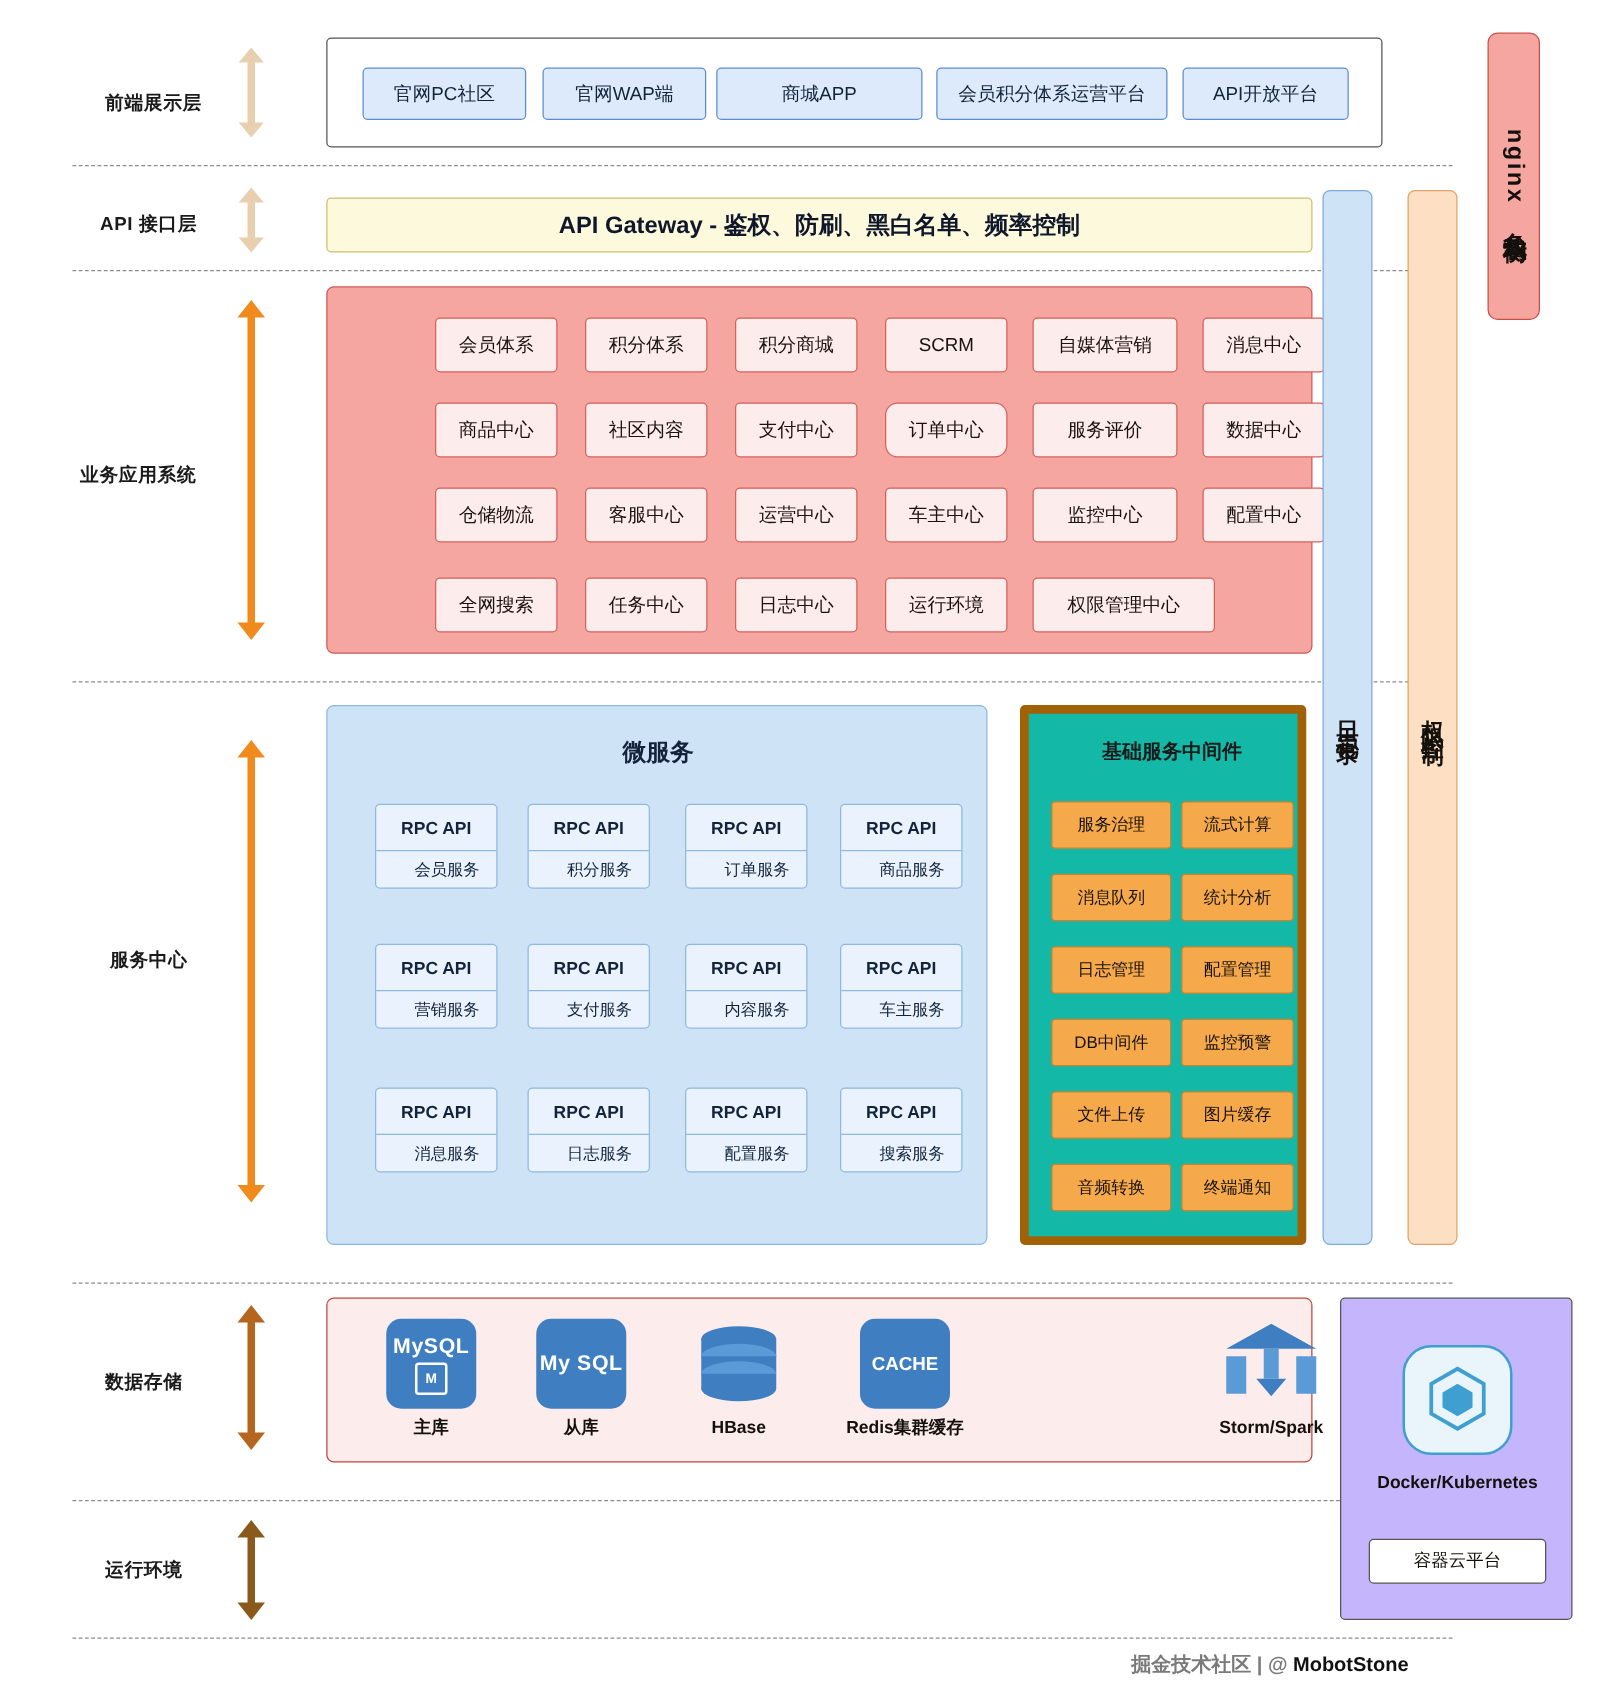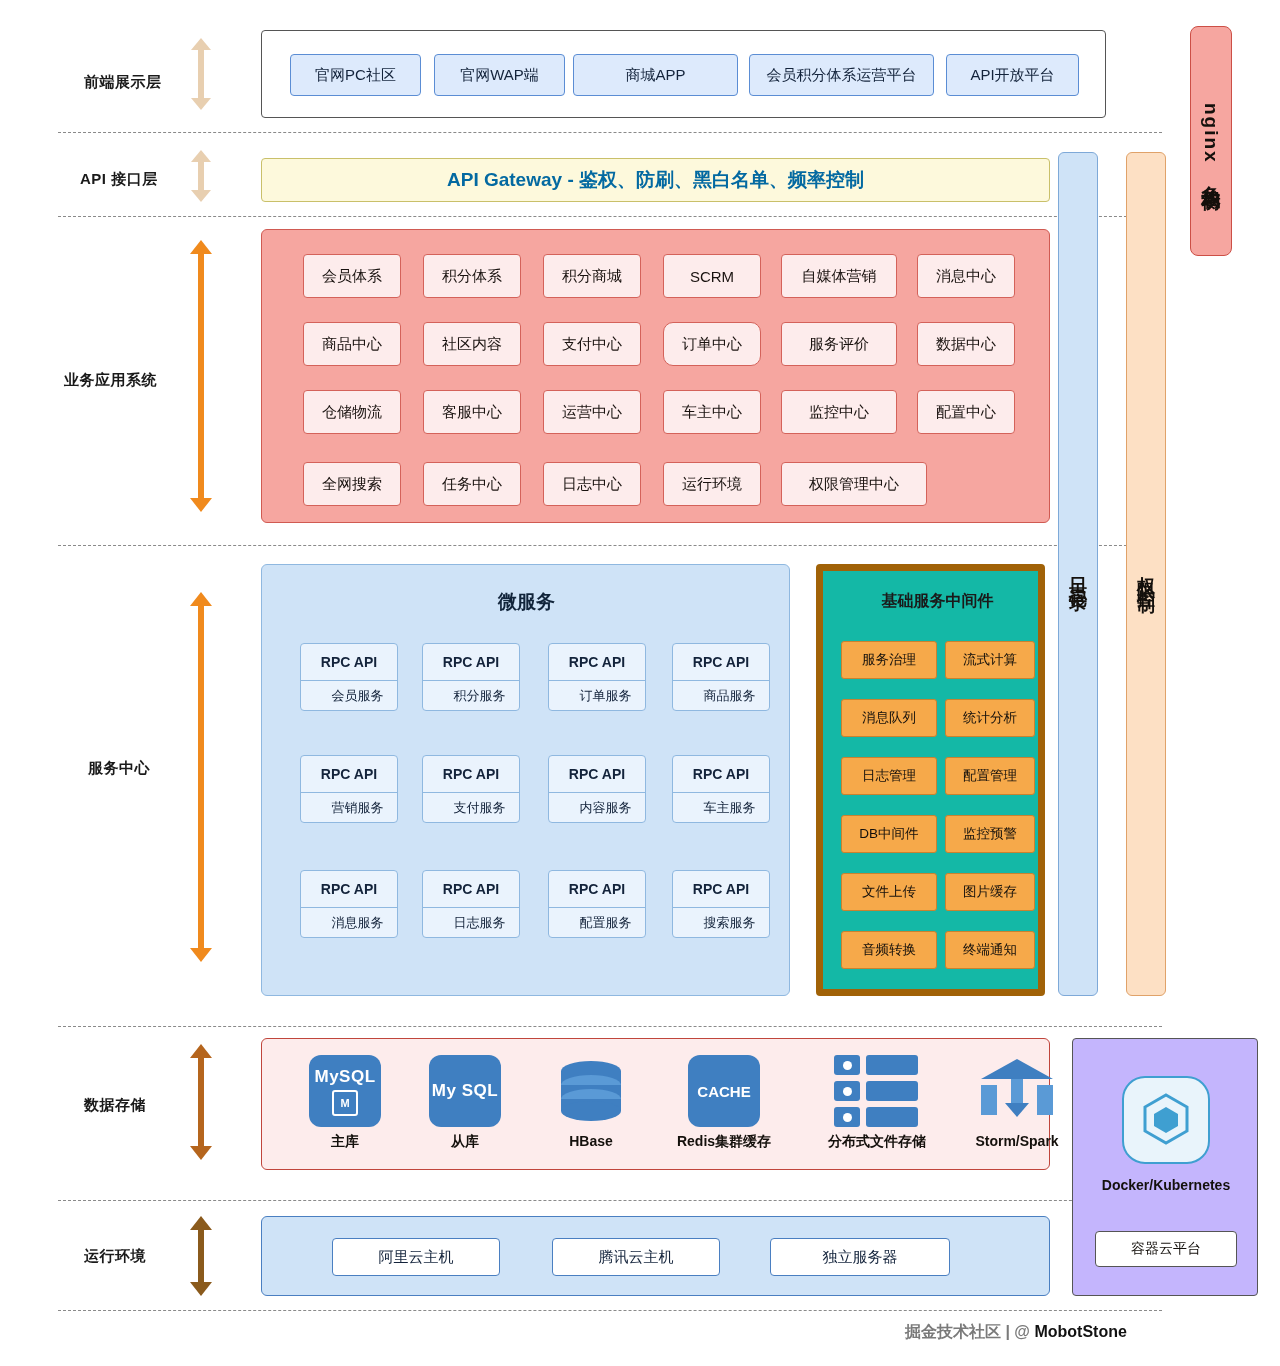--- a/index.html
+++ b/index.html
@@ -55,35 +55,36 @@
     color: #13233b;
     height: 42px;
   }
 
   .api-gateway {
     background: #fdf9dc;
     border: 1px solid #c9c06a;
     border-radius: 4px;
     font-size: 19px;
     font-weight: bold;
-    color: #0369a1;
+    color: #0f172a;
   }
 
   .biz-panel {
     background: #f6a6a0;
     border: 1px solid #d05a52;
     border-radius: 6px;
   }
   .biz-item {
     background: #fdecec;
     border: 1px solid #d4625a;
     border-radius: 4px;
     font-size: 15px;
     color: #19120f;
     height: 44px;
+    margin-left: 45px;
   }
 
   .svc-panel {
     background: #cfe3f7;
     border: 1px solid #8fb8e0;
     border-radius: 6px;
   }
   .svc-title { font-size: 19px; font-weight: bold; color: #11243a; }
 
   .rpc-card {
@@ -448,57 +449,35 @@
       <div class="cap">HBase</div>
     </div>
 
     <div class="abs data-cell" style="left:392px; top:16px; width:140px;">
       <div class="cache-box">
         <span>CACHE</span>
       </div>
       <div class="cap">Redis集群缓存</div>
     </div>
 
-    <div class="abs data-cell" style="left:540px; top:16px; width:150px;">
-      <div class="grid-ico">
-        <div class="dotcell">
-            <i></i>
-          </div>
-          <div class="barcell"></div>
-        <div class="dotcell">
-            <i></i>
-          </div>
-          <div class="barcell"></div>
-        <div class="dotcell">
-            <i></i>
-          </div>
-          <div class="barcell"></div>
-      </div>
-      <div class="cap">分布式文件存储</div>
-    </div>
 
     <div class="abs data-cell" style="left:690px; top:16px; width:130px;">
       <div class="storm-ico">
         <svg width="80" height="72" viewBox="0 0 80 72">
           <polygon points="40,4 76,24 4,24" fill="#3f7fc1"></polygon>
           <rect x="34" y="24" width="12" height="24" fill="#5a9ad6"></rect>
           <polygon points="40,62 28,48 52,48" fill="#3f7fc1"></polygon>
           <rect x="4" y="30" width="16" height="30" fill="#5a9ad6"></rect>
           <rect x="60" y="30" width="16" height="30" fill="#5a9ad6"></rect>
         </svg>
       </div>
       <div class="cap">Storm/Spark</div>
     </div>
   </div>
 
-  <div class="abs env-panel" style="left:261px; top:1216px; width:789px; height:80px;">
-    <div class="abs env-item center" style="left:70px; top:21px; width:168px;">阿里云主机</div>
-    <div class="abs env-item center" style="left:290px; top:21px; width:168px;">腾讯云主机</div>
-    <div class="abs env-item center" style="left:508px; top:21px; width:180px;">独立服务器</div>
-  </div>
 
   <div class="abs docker-panel" style="left:1072px; top:1038px; width:186px; height:258px;">
     <div class="abs" style="left:48px; top:36px; width:90px; height:90px;">
       <svg width="90" height="90" viewBox="0 0 90 90">
         <rect x="2" y="2" width="86" height="86" rx="22" fill="#e9f4fb" stroke="#3f9fd1" stroke-width="2"></rect>
         <polygon points="45,20 66,32 66,56 45,68 24,56 24,32" fill="none" stroke="#3f9fd1" stroke-width="3"></polygon>
         <polygon points="45,32 57,39 57,51 45,58 33,51 33,39" fill="#3f9fd1"></polygon>
       </svg>
     </div>
     <div class="abs docker-cap" style="left:10px; top:138px; width:166px;">Docker/Kubernetes</div>

